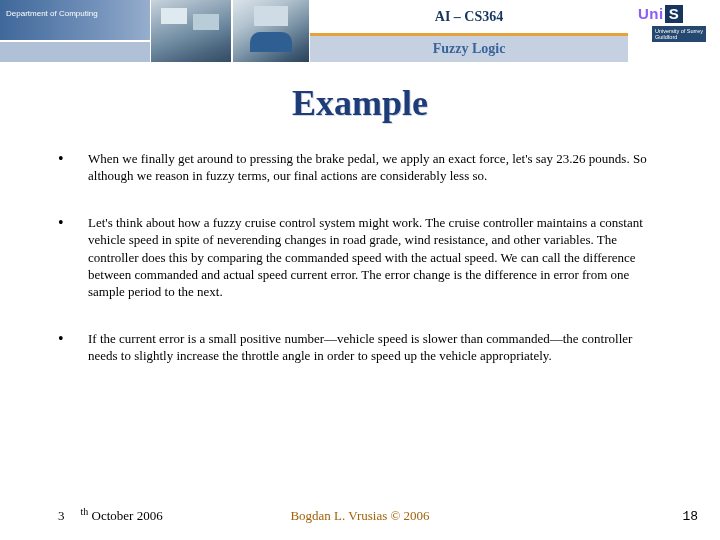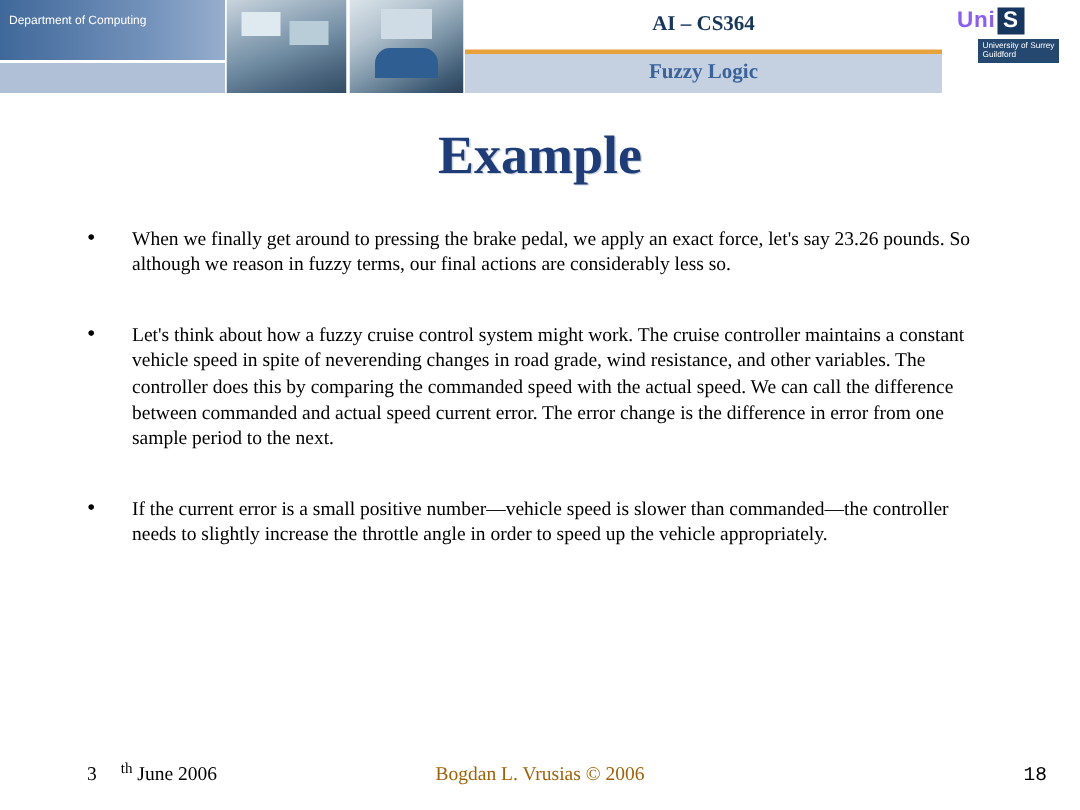--- a/index.html
+++ b/index.html
@@ -167,17 +167,17 @@
 
     <div class="bullet">
       <span class="marker">•</span>
       <span class="btext">
         <span>If the current error is a small positive number—vehicle speed is slower than commanded—the controller needs to slightly increase the throttle angle in order to speed up the vehicle appropriately.</span>
       </span>
     </div>
 
   </div>
 
-  <div class="footer-date"><span>3</span><sup>th</sup><span> June 2006</span></div>
+  <div class="footer-date"><span>3</span><sup>th</sup><span> October 2006</span></div>
   <div class="footer-credit">Bogdan L. Vrusias © 2006</div>
   <div class="footer-page">18</div>
 
 </div>
 
 </body></html>

